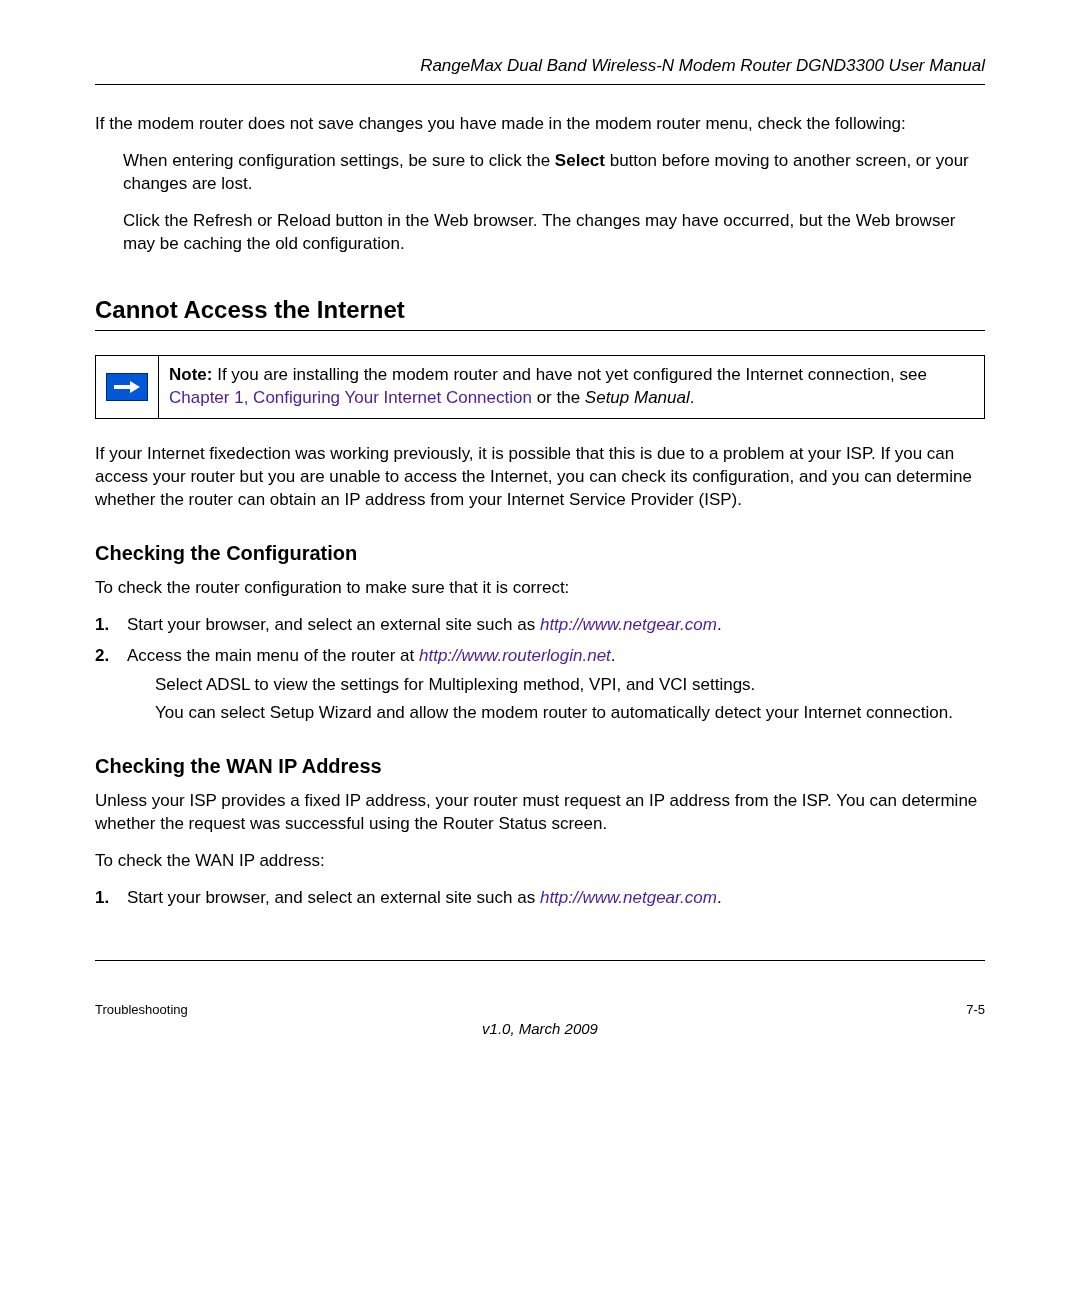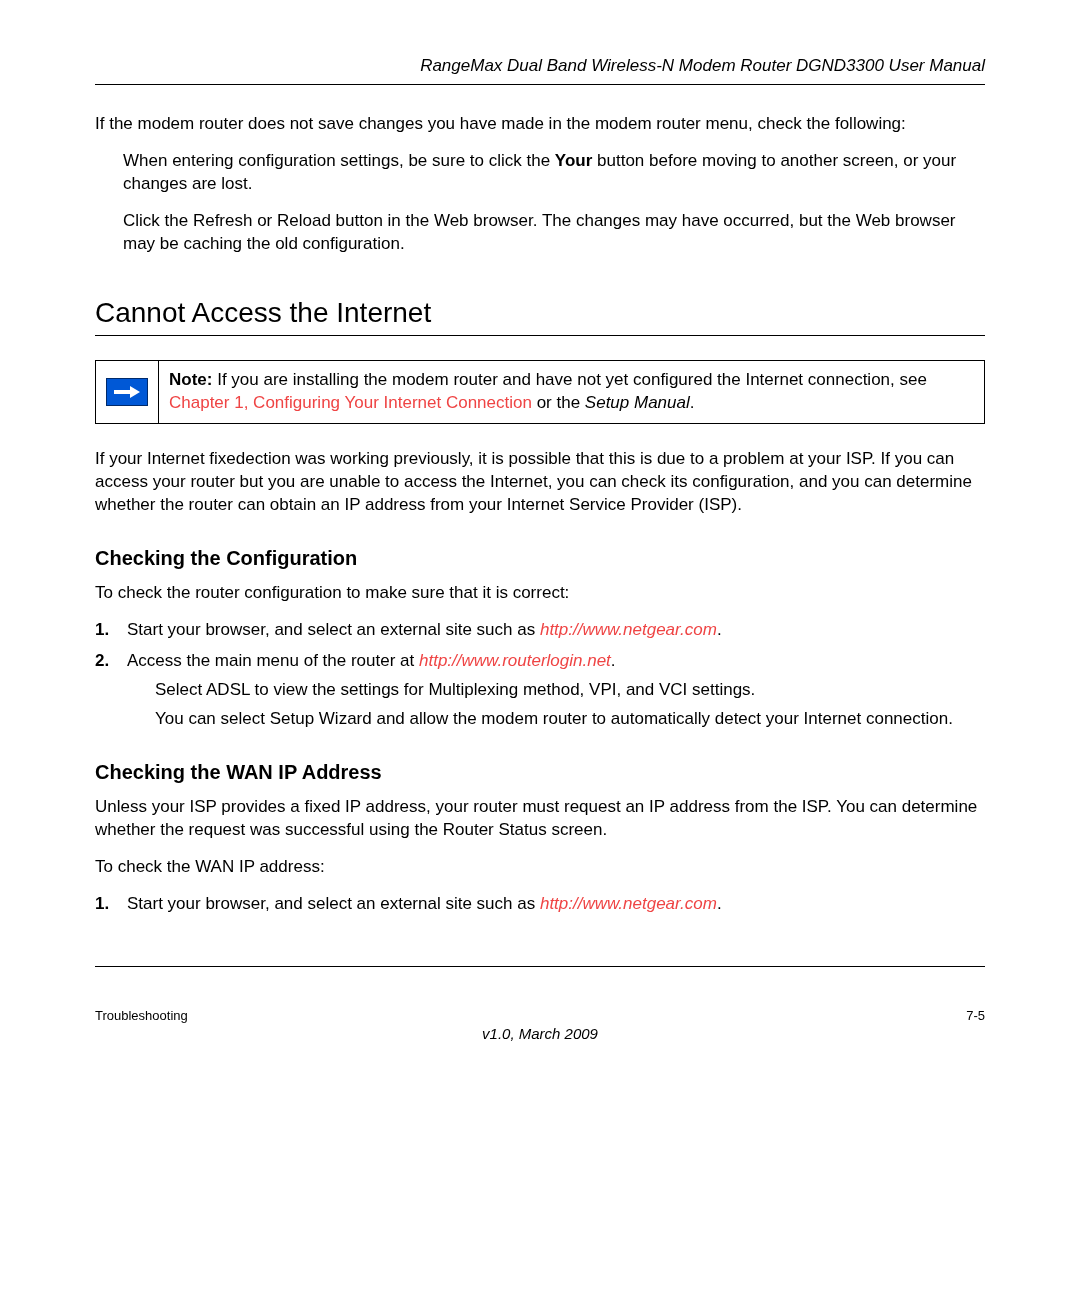--- a/index.html
+++ b/index.html
@@ -29,32 +29,32 @@
     margin: 4px 0 24px 0;
   }
   .hr-footer {
     border: none;
     border-top: 1.5px solid #000;
     margin: 0 0 6px 0;
   }
   p { margin: 0 0 14px 0; }
   .indent-block { margin-left: 28px; margin-bottom: 14px; }
   h2.section {
-    font-size: 28px;
-    font-weight: normal;
+    font-size: 24px;
+    font-weight: bold;
     margin: 38px 0 2px 0;
   }
   h3.subsection {
     font-size: 20px;
     font-weight: bold;
     margin: 28px 0 10px 0;
   }
   .bold { font-weight: bold; }
   .ital { font-style: italic; }
-  .link { color: #ef4444; }
+  .link { color: #4c1d95; }
   .note-box {
     border: 1px solid #000;
     display: flex;
     margin: 14px 0 24px 0;
   }
   .note-icon-cell {
     border-right: 1px solid #000;
     width: 54px;
     display: flex;
     align-items: center;
@@ -112,21 +112,21 @@
 <body>
 
 <div class="header-title">RangeMax Dual Band Wireless-N Modem Router DGND3300 User Manual</div>
 <hr class="hr">
 
 <p>
   <span>If the modem router does not save changes you h</span><span>ave made in the modem router menu, check the following:</span>
 </p>
 
 <div class="indent-block">
-  <span>When entering configuration se</span><span>ttings, be sure to click the </span><span class="bold">Your</span><span> button before moving to another screen, or your changes are lost.</span>
+  <span>When entering configuration se</span><span>ttings, be sure to click the </span><span class="bold">Select</span><span> button before moving to another screen, or your changes are lost.</span>
 </div>
 
 <div class="indent-block">
   <span>Click the Refresh or Reload button in the We</span><span>b browser. The changes may have occurred, but the Web browser may be caching the old configuration.</span>
 </div>
 
 <h2 class="section">Cannot Access the Internet</h2>
 <hr class="hr-section">
 
 <div class="note-box">

